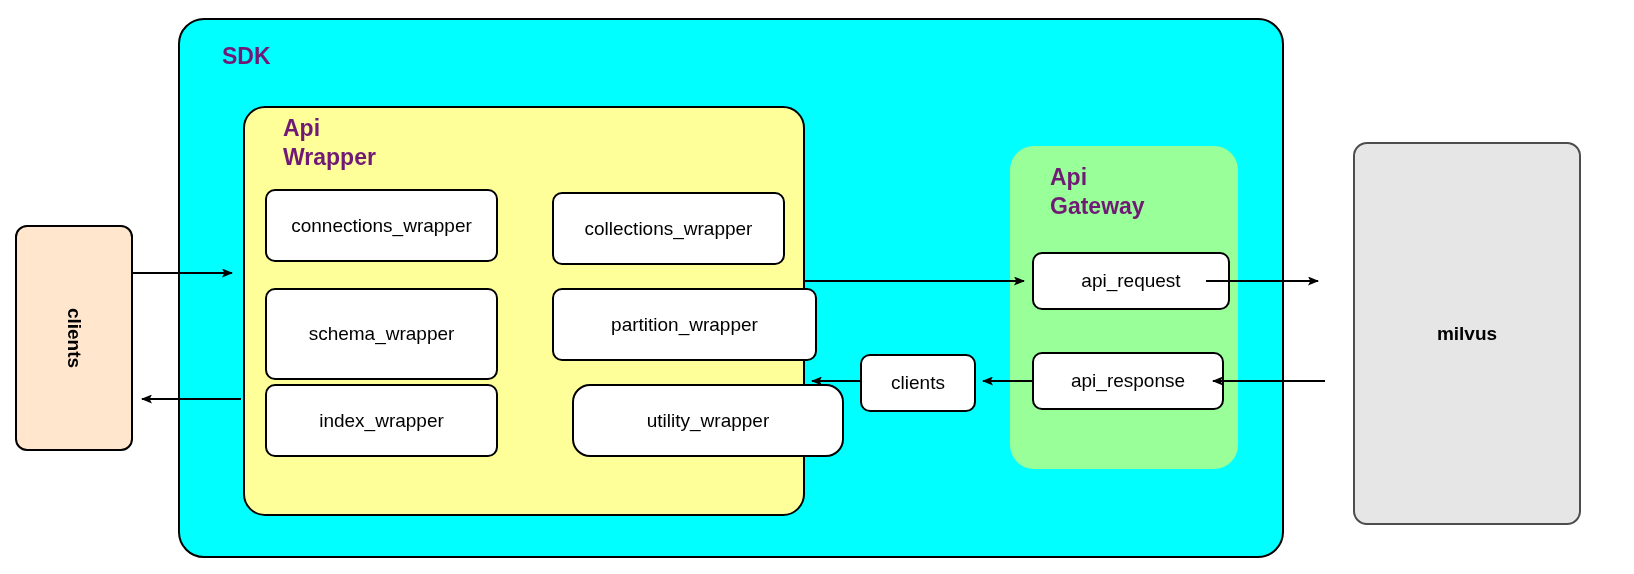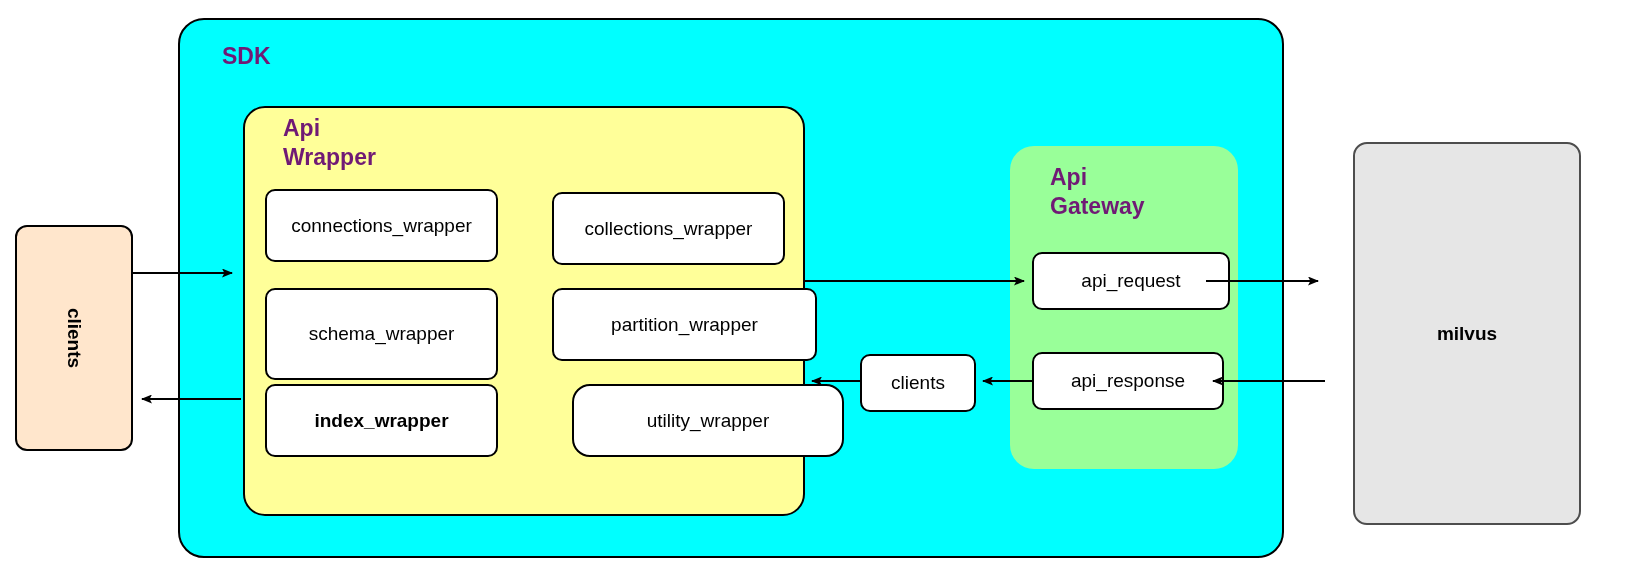--- a/index.html
+++ b/index.html
@@ -98,21 +98,21 @@
     justify-content: center;
     font-size: 19px;
     color: #000000;
     text-align: center;
   }
 
   .n-connections { left: 265px;  top: 189px; width: 233px; height: 73px; }
   .n-collections { left: 552px;  top: 192px; width: 233px; height: 73px; }
   .n-schema      { left: 265px;  top: 288px; width: 233px; height: 92px; }
   .n-partition   { left: 552px;  top: 288px; width: 265px; height: 73px; }
-  .n-index       { left: 265px;  top: 384px; width: 233px; height: 73px; font-weight: bold; }
+  .n-index       { left: 265px;  top: 384px; width: 233px; height: 73px; }
   .n-utility     { left: 572px;  top: 384px; width: 272px; height: 73px; border-radius: 18px; }
 
   .n-apirequest  { left: 1032px; top: 252px; width: 198px; height: 58px; }
   .n-apiresponse { left: 1032px; top: 352px; width: 192px; height: 58px; }
   .n-checker     { left: 860px;  top: 354px; width: 116px; height: 58px; }
 
   
   .rotated-label {
     position: absolute;
     left: 0;

